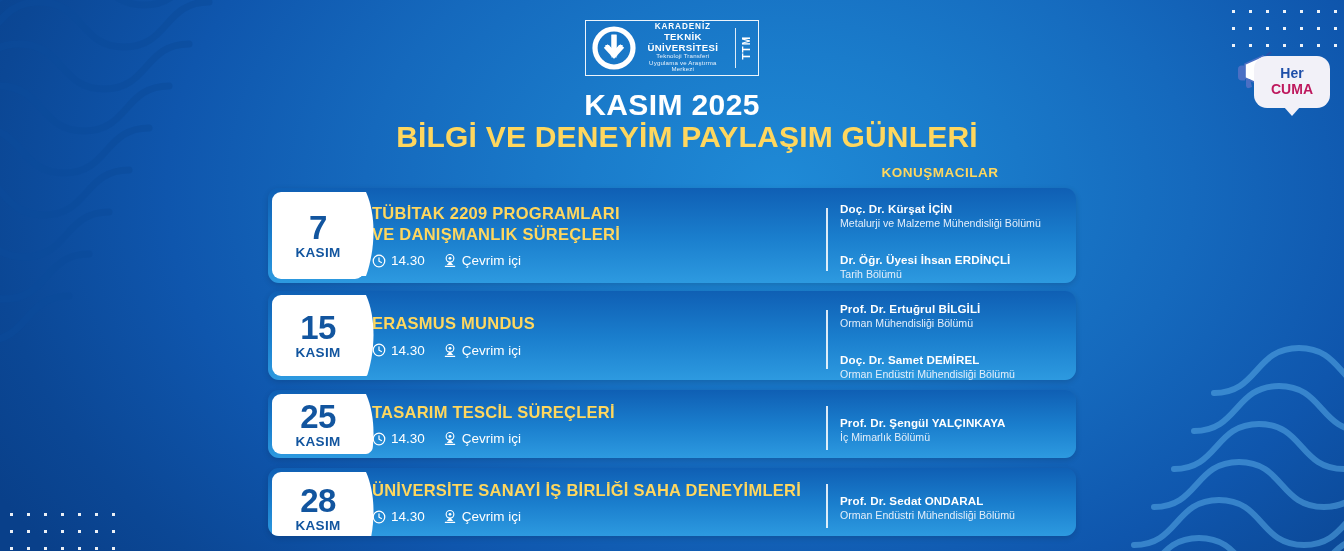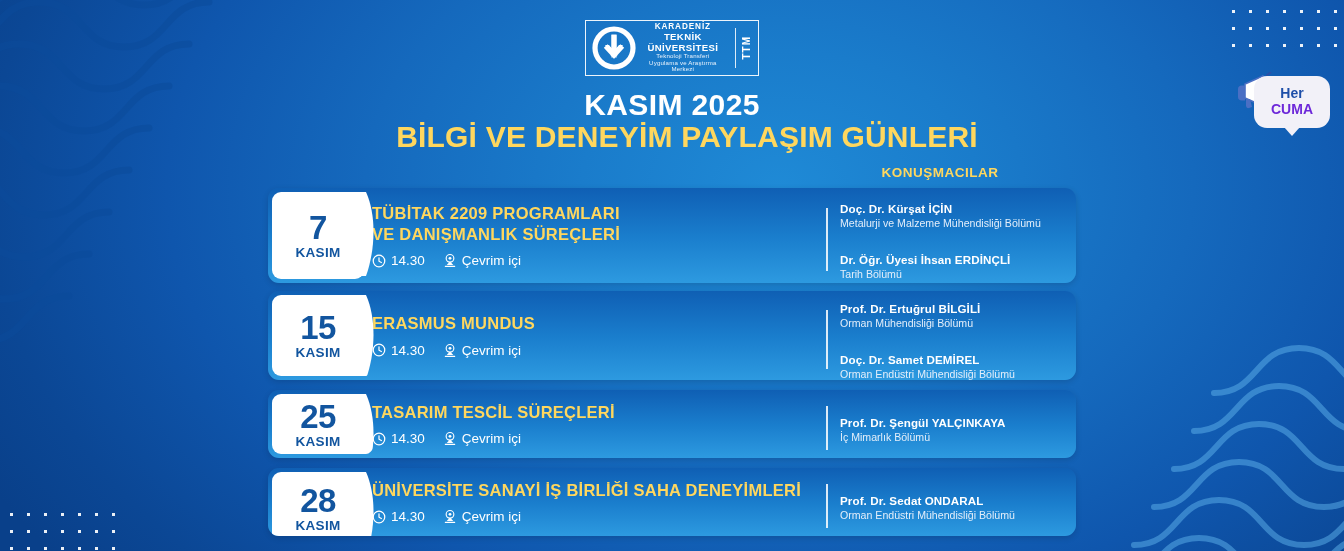--- a/index.html
+++ b/index.html
@@ -198,21 +198,21 @@
     letter-spacing: .1px; line-height: 1.25;
   }
   .spk-dept {
     font-size: 10.6px; font-weight: 400; color: #e3eefa;
     line-height: 1.26; margin-top: 1px;
   }
 
   
   #hercuma {
     position: absolute;
-    right: 12px; top: 72px;
+    right: 12px; top: 52px;
     width: 100px; height: 66px;
   }
   #hc-bubble {
     position: absolute;
     left: 22px; top: 4px;
     width: 76px; height: 52px;
     background: #f2f1f8;
     border-radius: 13px;
     display: flex; flex-direction: column;
     align-items: center; justify-content: center;
@@ -221,21 +221,21 @@
   #hc-bubble::after {
     content: "";
     position: absolute;
     left: 30px; bottom: -8px;
     width: 0; height: 0;
     border-left: 8px solid transparent;
     border-right: 8px solid transparent;
     border-top: 9px solid #f2f1f8;
   }
   .hc-l1 { font-size: 14px; font-weight: 700; color: #1d4ea8; }
-  .hc-l2 { font-size: 14px; font-weight: 700; color: #6d28d9; }
+  .hc-l2 { font-size: 14px; font-weight: 700; color: #be185d; }
   #hc-megaphone { position: absolute; left: 0; top: 0; width: 46px; height: 40px; }
 </style>
 </head>
 <body>
 
 <div id="poster">
 
   <svg class="waves tl" viewBox="0 0 420 430" preserveAspectRatio="none">
     <g fill="none" stroke="#0b4b9b" stroke-width="7" stroke-linecap="round" opacity="0.55">
       <path d="M-60,-10 C-10,-10 -5,35 40,35 C85,35 80,-10 125,-10 C170,-10 165,35 210,35 C255,35 250,-10 295,-10"></path>

